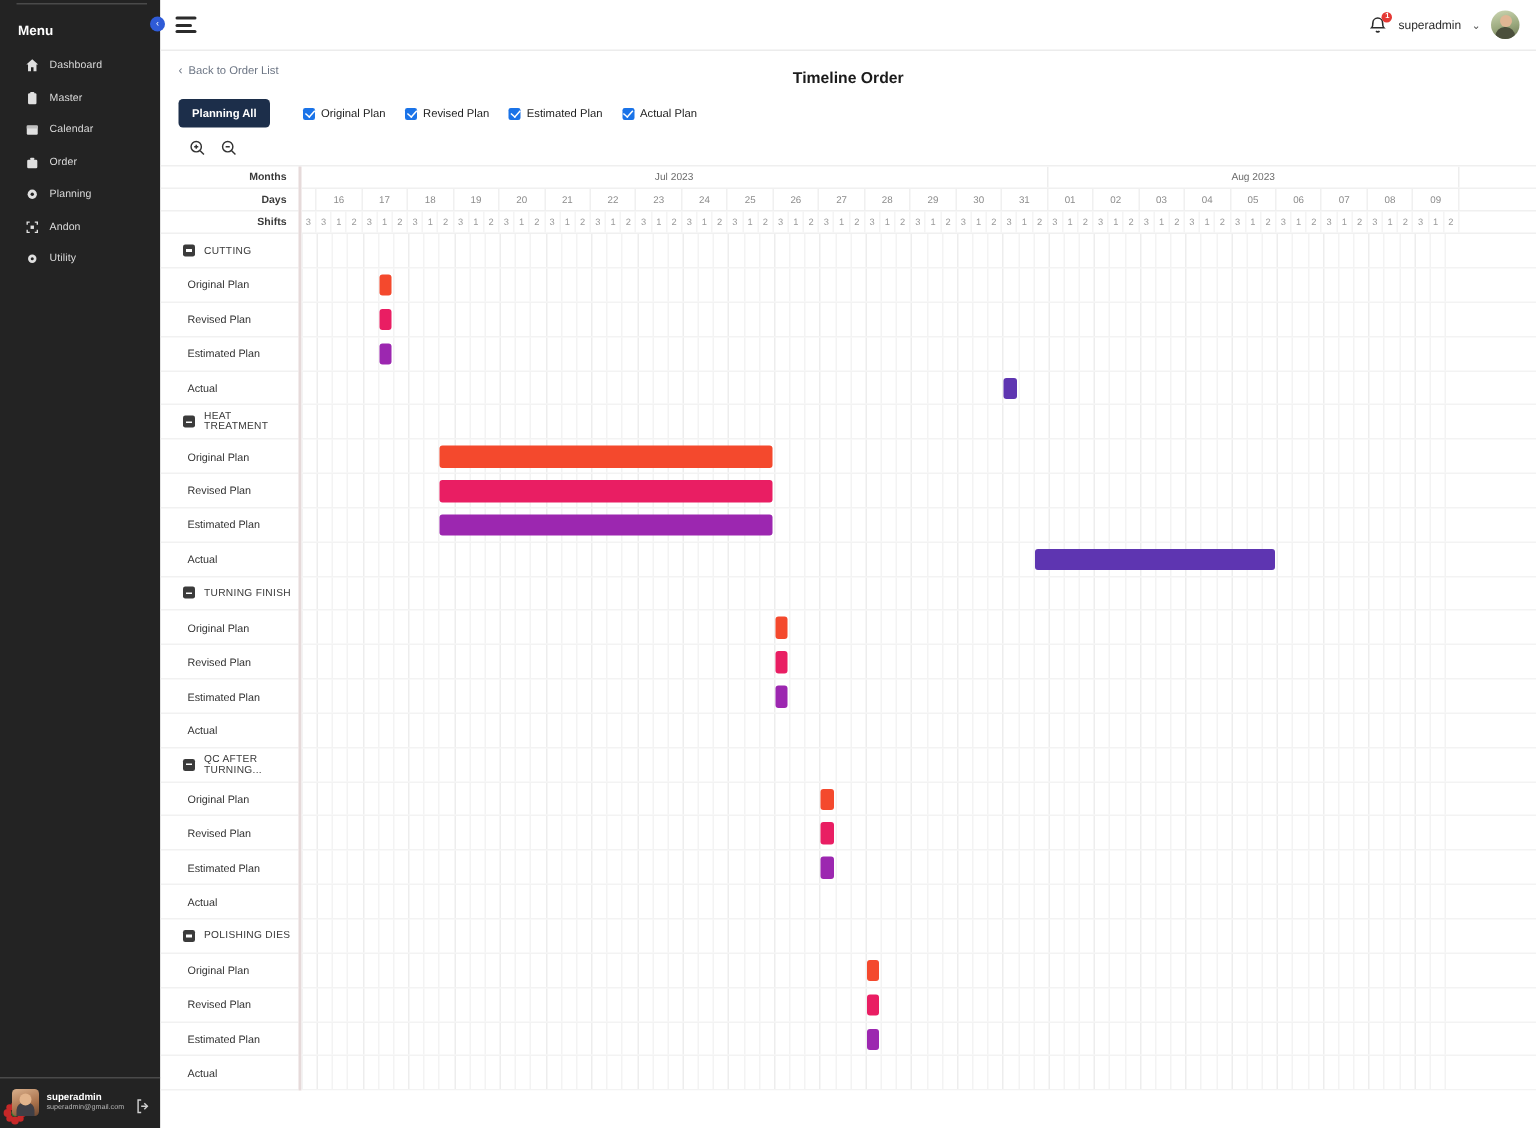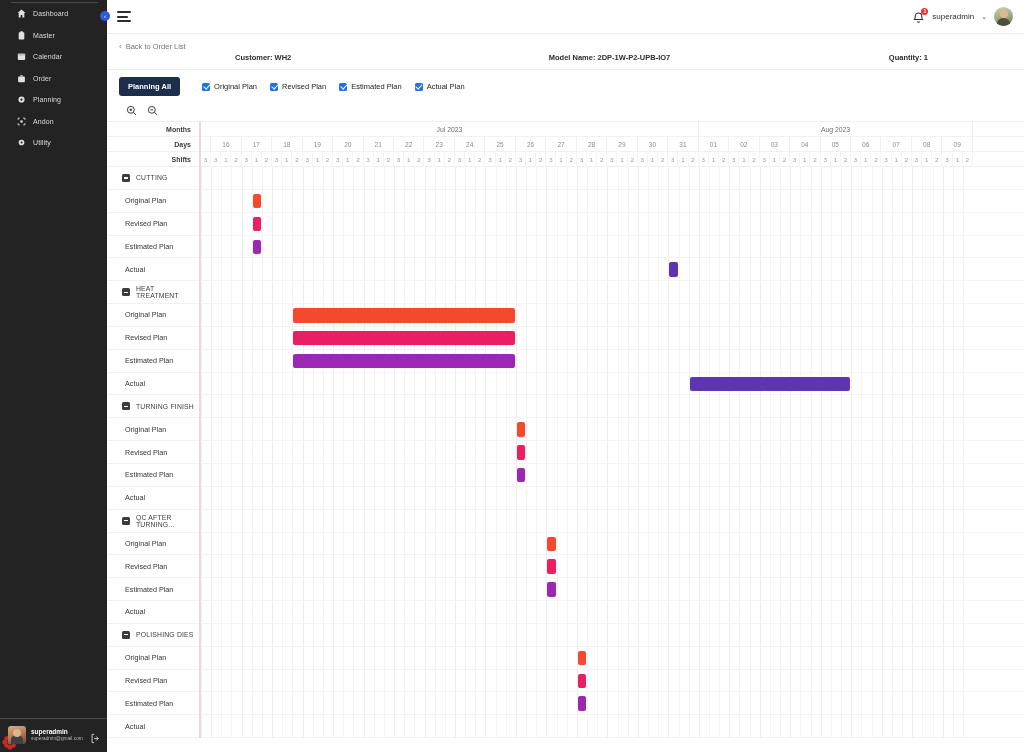--- a/index.html
+++ b/index.html
@@ -177,20 +177,21 @@
   .bar.act  { background: #5e35b1; }
 </style>
 </head>
 <body>
 
 <div class="app">
 
   <aside class="sidebar">
     <div class="brand-rule"></div>
 
+    <div class="menu-title">Menu</div>
 
     <nav class="menu-list">
       <div class="menu-item">
         <span class="mi-icon">
           <svg viewBox="0 0 16 16" width="9" height="9" fill="#e0e0e0">
               <path d="M8 1 L15 7 H13 V15 H9.5 V10.5 H6.5 V15 H3 V7 H1 Z"></path>
             </svg>
         </span>
         <span class="menu-label">Dashboard</span>
       </div>
@@ -307,27 +308,23 @@
     </header>
 
     <div class="content">
 
       <div class="backlink">
         <span class="chev">‹</span>
         <span>Back to Order List</span>
       </div>
 
       <div class="order-head">
+        <div class="order-title">Timeline Order</div>
       </div>
 
-      <div class="meta-row">
-        <div class="meta-cell meta-c1">Customer: WH2</div>
-        <div class="meta-cell meta-c2">Model Name: 2DP-1W-P2-UPB-IO7</div>
-        <div class="meta-cell meta-c3">Quantity: 1</div>
-      </div>
 
       <div class="toolbar">
         <button class="btn-min">Planning All</button>
         <div class="legend">
           <label class="legend-item">
             <span class="cbx"></span>
             <span>Original Plan</span>
           </label>
           <label class="legend-item">
             <span class="cbx"></span>

